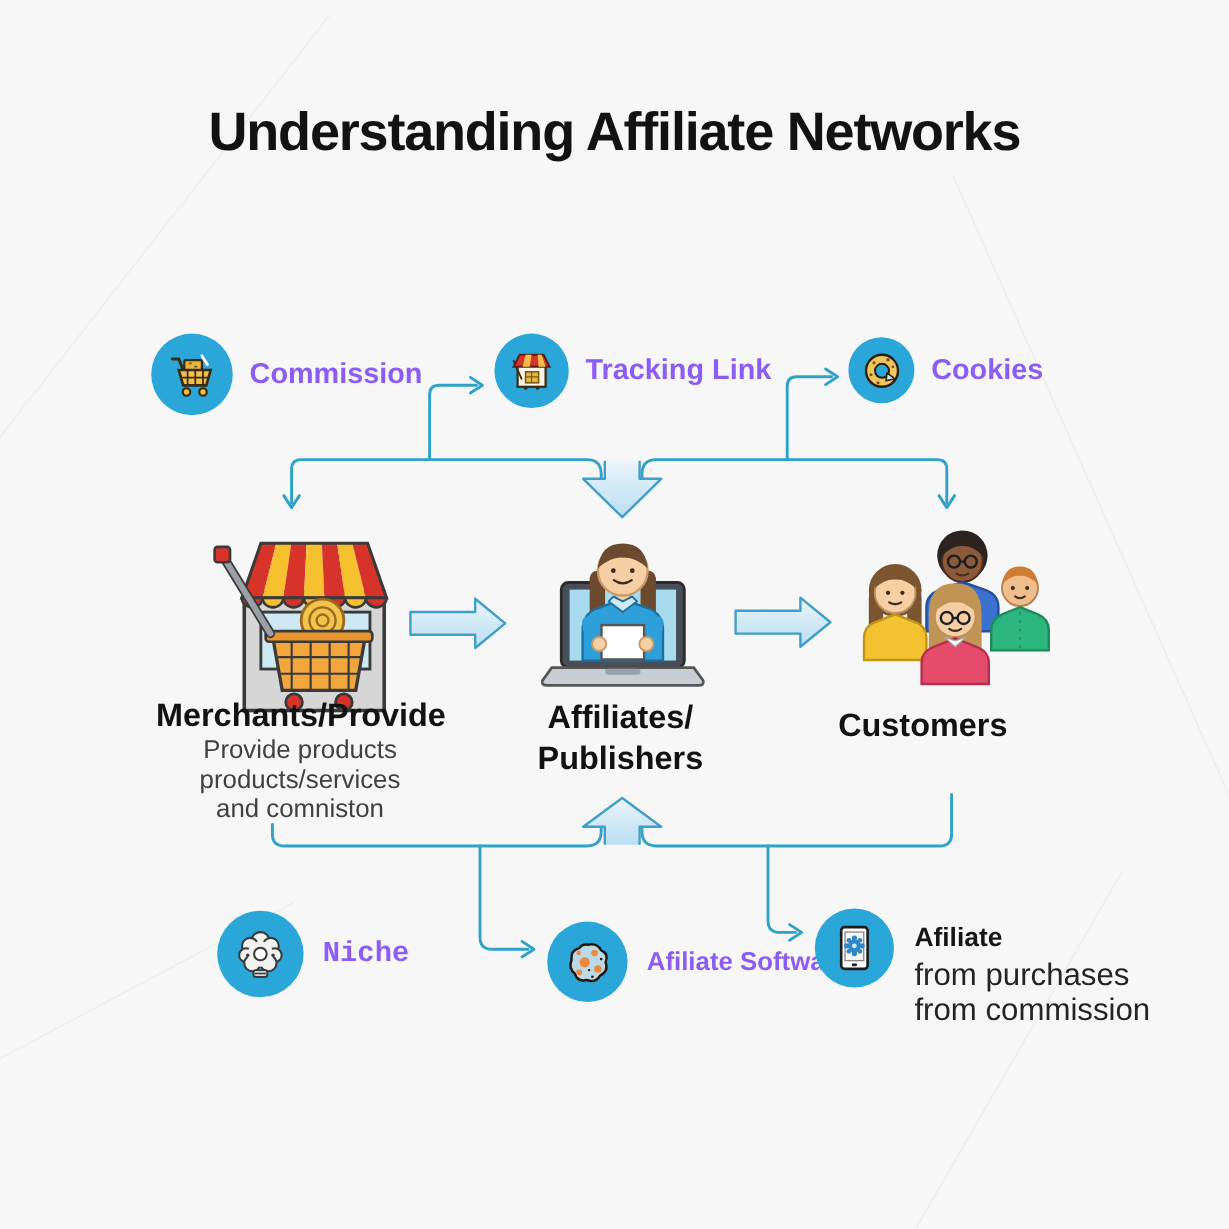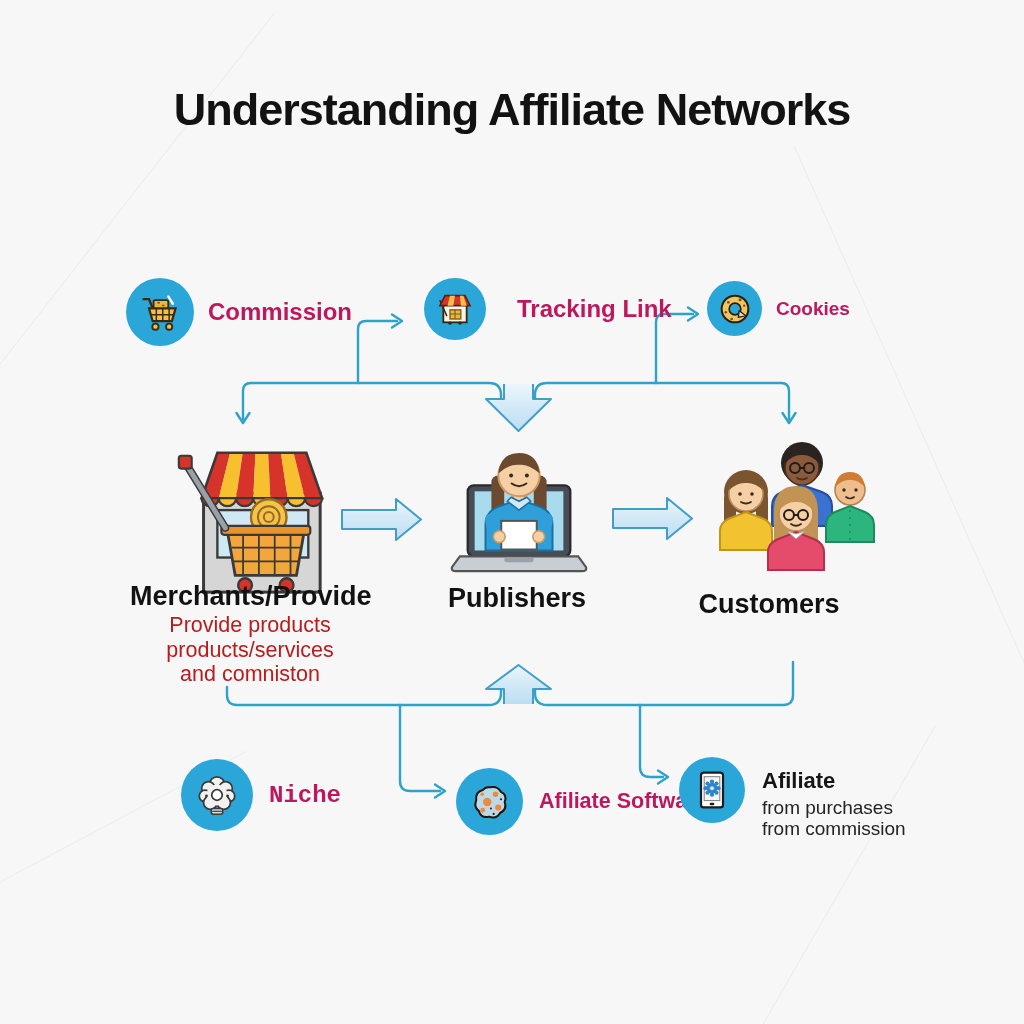--- a/index.html
+++ b/index.html
@@ -22,28 +22,28 @@
   .title{position:absolute;left:0;top:84px;width:1024px;text-align:center;
          font-size:45px;font-weight:700;letter-spacing:-1px;color:#121212;}
 
   svg.canvas{position:absolute;left:0;top:0;z-index:0;}
   .cline{fill:none;stroke:var(--line-blue);stroke-width:2.4;stroke-linecap:round;stroke-linejoin:round;}
   .chead{fill:none;stroke:var(--line-blue);stroke-width:2.4;stroke-linecap:round;stroke-linejoin:round;}
   .bigarrow{fill:url(#agrad);stroke:var(--arrow-stroke);stroke-width:2;stroke-linejoin:round;}
 
   .chip{position:absolute;display:flex;align-items:center;z-index:2;}
   .icon-circle{background:var(--circle-blue);border-radius:50%;display:flex;align-items:center;justify-content:center;flex:0 0 auto;}
-  .chip-label{font-weight:700;color:#be185d;}
+  .chip-label{font-weight:700;color:#8b5cf6;}
 
   .illus{position:absolute;z-index:2;}
   .node-label{position:absolute;z-index:2;text-align:center;font-weight:700;color:#121212;}
-  .node-desc{position:absolute;z-index:2;text-align:center;font-weight:400;color:#b91c1c;}
+  .node-desc{position:absolute;z-index:2;text-align:center;font-weight:400;color:#404040;}
   .tablet-text{position:absolute;z-index:2;}
   .tablet-text .b{font-weight:700;font-size:22px;color:#161616;}
-  .tablet-text .r{font-weight:400;font-size:19px;color:#242424;line-height:1.1;}
+  .tablet-text .r{font-weight:400;font-size:26px;color:#242424;line-height:1.1;}
 </style>
 </head>
 <body>
 
 <div class="stage">
 
   <div class="texture t1"></div>
   <div class="texture t2"></div>
   <div class="texture t3"></div>
   <div class="texture t4"></div>
@@ -96,21 +96,21 @@
         <path d="M 33 7 L 38 15" stroke="#ffffff" stroke-width="2.6" stroke-linecap="round"></path>
         <path d="M 12 20 H 41 L 37 34 H 16 Z" fill="#f2c04a" stroke="#3a2a10" stroke-width="2.4"></path>
         <path d="M 20 20 V 34 M 27 20 V 34 M 34 20 V 34 M 13.6 27 H 39" stroke="#3a2a10" stroke-width="1.6"></path>
         <circle cx="19" cy="40" r="3.4" fill="#f2c04a" stroke="#3a2a10" stroke-width="2"></circle>
         <circle cx="34" cy="40" r="3.4" fill="#f2c04a" stroke="#3a2a10" stroke-width="2"></circle>
       </svg>
     </span>
     <span class="chip-label" style="font-size:24px;">Commission</span>
   </div>
 
-  <div class="chip" style="left:424px;top:278px;gap:31px;align-items:center;">
+  <div class="chip" style="left:412px;top:278px;gap:14px;align-items:center;">
     <span class="icon-circle" style="width:62px;height:62px;">
       <svg width="40" height="40" viewBox="0 0 48 48">
         <rect x="10" y="19" width="28" height="21" fill="#fdf4e6" stroke="#3a2a10" stroke-width="2.2"></rect>
         <path d="M 6 14 L 14 32" stroke="#3a2a10" stroke-width="1.8" stroke-linecap="round"></path>
         <path d="M 12 8 H 36 L 42 20 H 6 Z" fill="#d6342a" stroke="#5a1f14" stroke-width="2"></path>
         <path d="M 18 8 L 15 20 H 22 L 24 8 Z" fill="#f2c04a"></path>
         <path d="M 30 8 L 31 20 H 38 L 34 8 Z" fill="#f2c04a"></path>
         <rect x="18" y="25" width="13" height="11" fill="#e8b83e" stroke="#7a5a16" stroke-width="1.6"></rect>
         <path d="M 18 30 h 13 M 24 25 v 11" stroke="#7a5a16" stroke-width="1.3"></path>
         <circle cx="18" cy="41" r="2" fill="#3a2a10"></circle>
@@ -126,21 +126,21 @@
         <circle cx="24" cy="24" r="16" fill="#eec65e" stroke="#2b1d10" stroke-width="2.4"></circle>
         <circle cx="24" cy="24" r="7" fill="var(--circle-blue)" stroke="#2b1d10" stroke-width="2"></circle>
         <circle cx="16" cy="16" r="1.6" fill="#8a4a1c"></circle>
         <circle cx="30" cy="13" r="1.8" fill="#8a4a1c"></circle>
         <circle cx="13" cy="28" r="1.5" fill="#8a4a1c"></circle>
         <circle cx="20" cy="36" r="1.6" fill="#8a4a1c"></circle>
         <circle cx="35" cy="20" r="1.4" fill="#8a4a1c"></circle>
         <path d="M 29 26 L 37 32 L 28 34 Z" fill="#cfe9f4" stroke="#2b1d10" stroke-width="1.6" stroke-linejoin="round"></path>
       </svg>
     </span>
-    <span class="chip-label" style="font-size:19px;">Cookies</span>
+    <span class="chip-label" style="font-size:24px;">Cookies</span>
   </div>
 
   <svg class="illus" style="left:166px;top:438px;" width="168" height="160" viewBox="0 0 170 160">
     <rect x="38" y="55" width="118" height="100" fill="#d6d6d6" stroke="#3a3a3a" stroke-width="3"></rect>
     <rect x="52" y="72" width="92" height="48" fill="#cfe9f4" stroke="#3a3a3a" stroke-width="2.4"></rect>
 
     <path d="M 52 14 L 64.9 14 L 53.4 60 L 36 60 Z" fill="#d6342a"></path>
     <path d="M 64.9 14 L 77.7 14 L 70.9 60 L 53.4 60 Z" fill="#f6c02e"></path>
     <path d="M 77.7 14 L 90.6 14 L 88.3 60 L 70.9 60 Z" fill="#d6342a"></path>
     <path d="M 90.6 14 L 103.4 14 L 105.7 60 L 88.3 60 Z" fill="#f6c02e"></path>
@@ -234,20 +234,21 @@
   </svg>
 
   <div class="node-label" style="left:130px;top:581px;width:240px;font-size:27px;">Merchants/Provide</div>
   <div class="node-desc" style="left:120px;top:613px;width:260px;font-size:21.5px;line-height:1.14;">
     <div>Provide products</div>
     <div>products/services</div>
     <div>and comniston</div>
   </div>
 
   <div class="node-label" style="left:427px;top:582px;width:180px;font-size:27px;line-height:1.25;">
+    <div>Affiliates/</div>
     <div>Publishers</div>
   </div>
 
   <div class="node-label" style="left:679px;top:589px;width:180px;font-size:27px;">Customers</div>
 
   <div class="chip" style="left:181px;top:759px;gap:16px;">
     <span class="icon-circle" style="width:72px;height:72px;">
       <svg width="46" height="46" viewBox="0 0 48 48">
         <g stroke="#3a3a3a" stroke-width="1.8" fill="#f1f1ef">
           <circle cx="24" cy="13" r="8"></circle>

